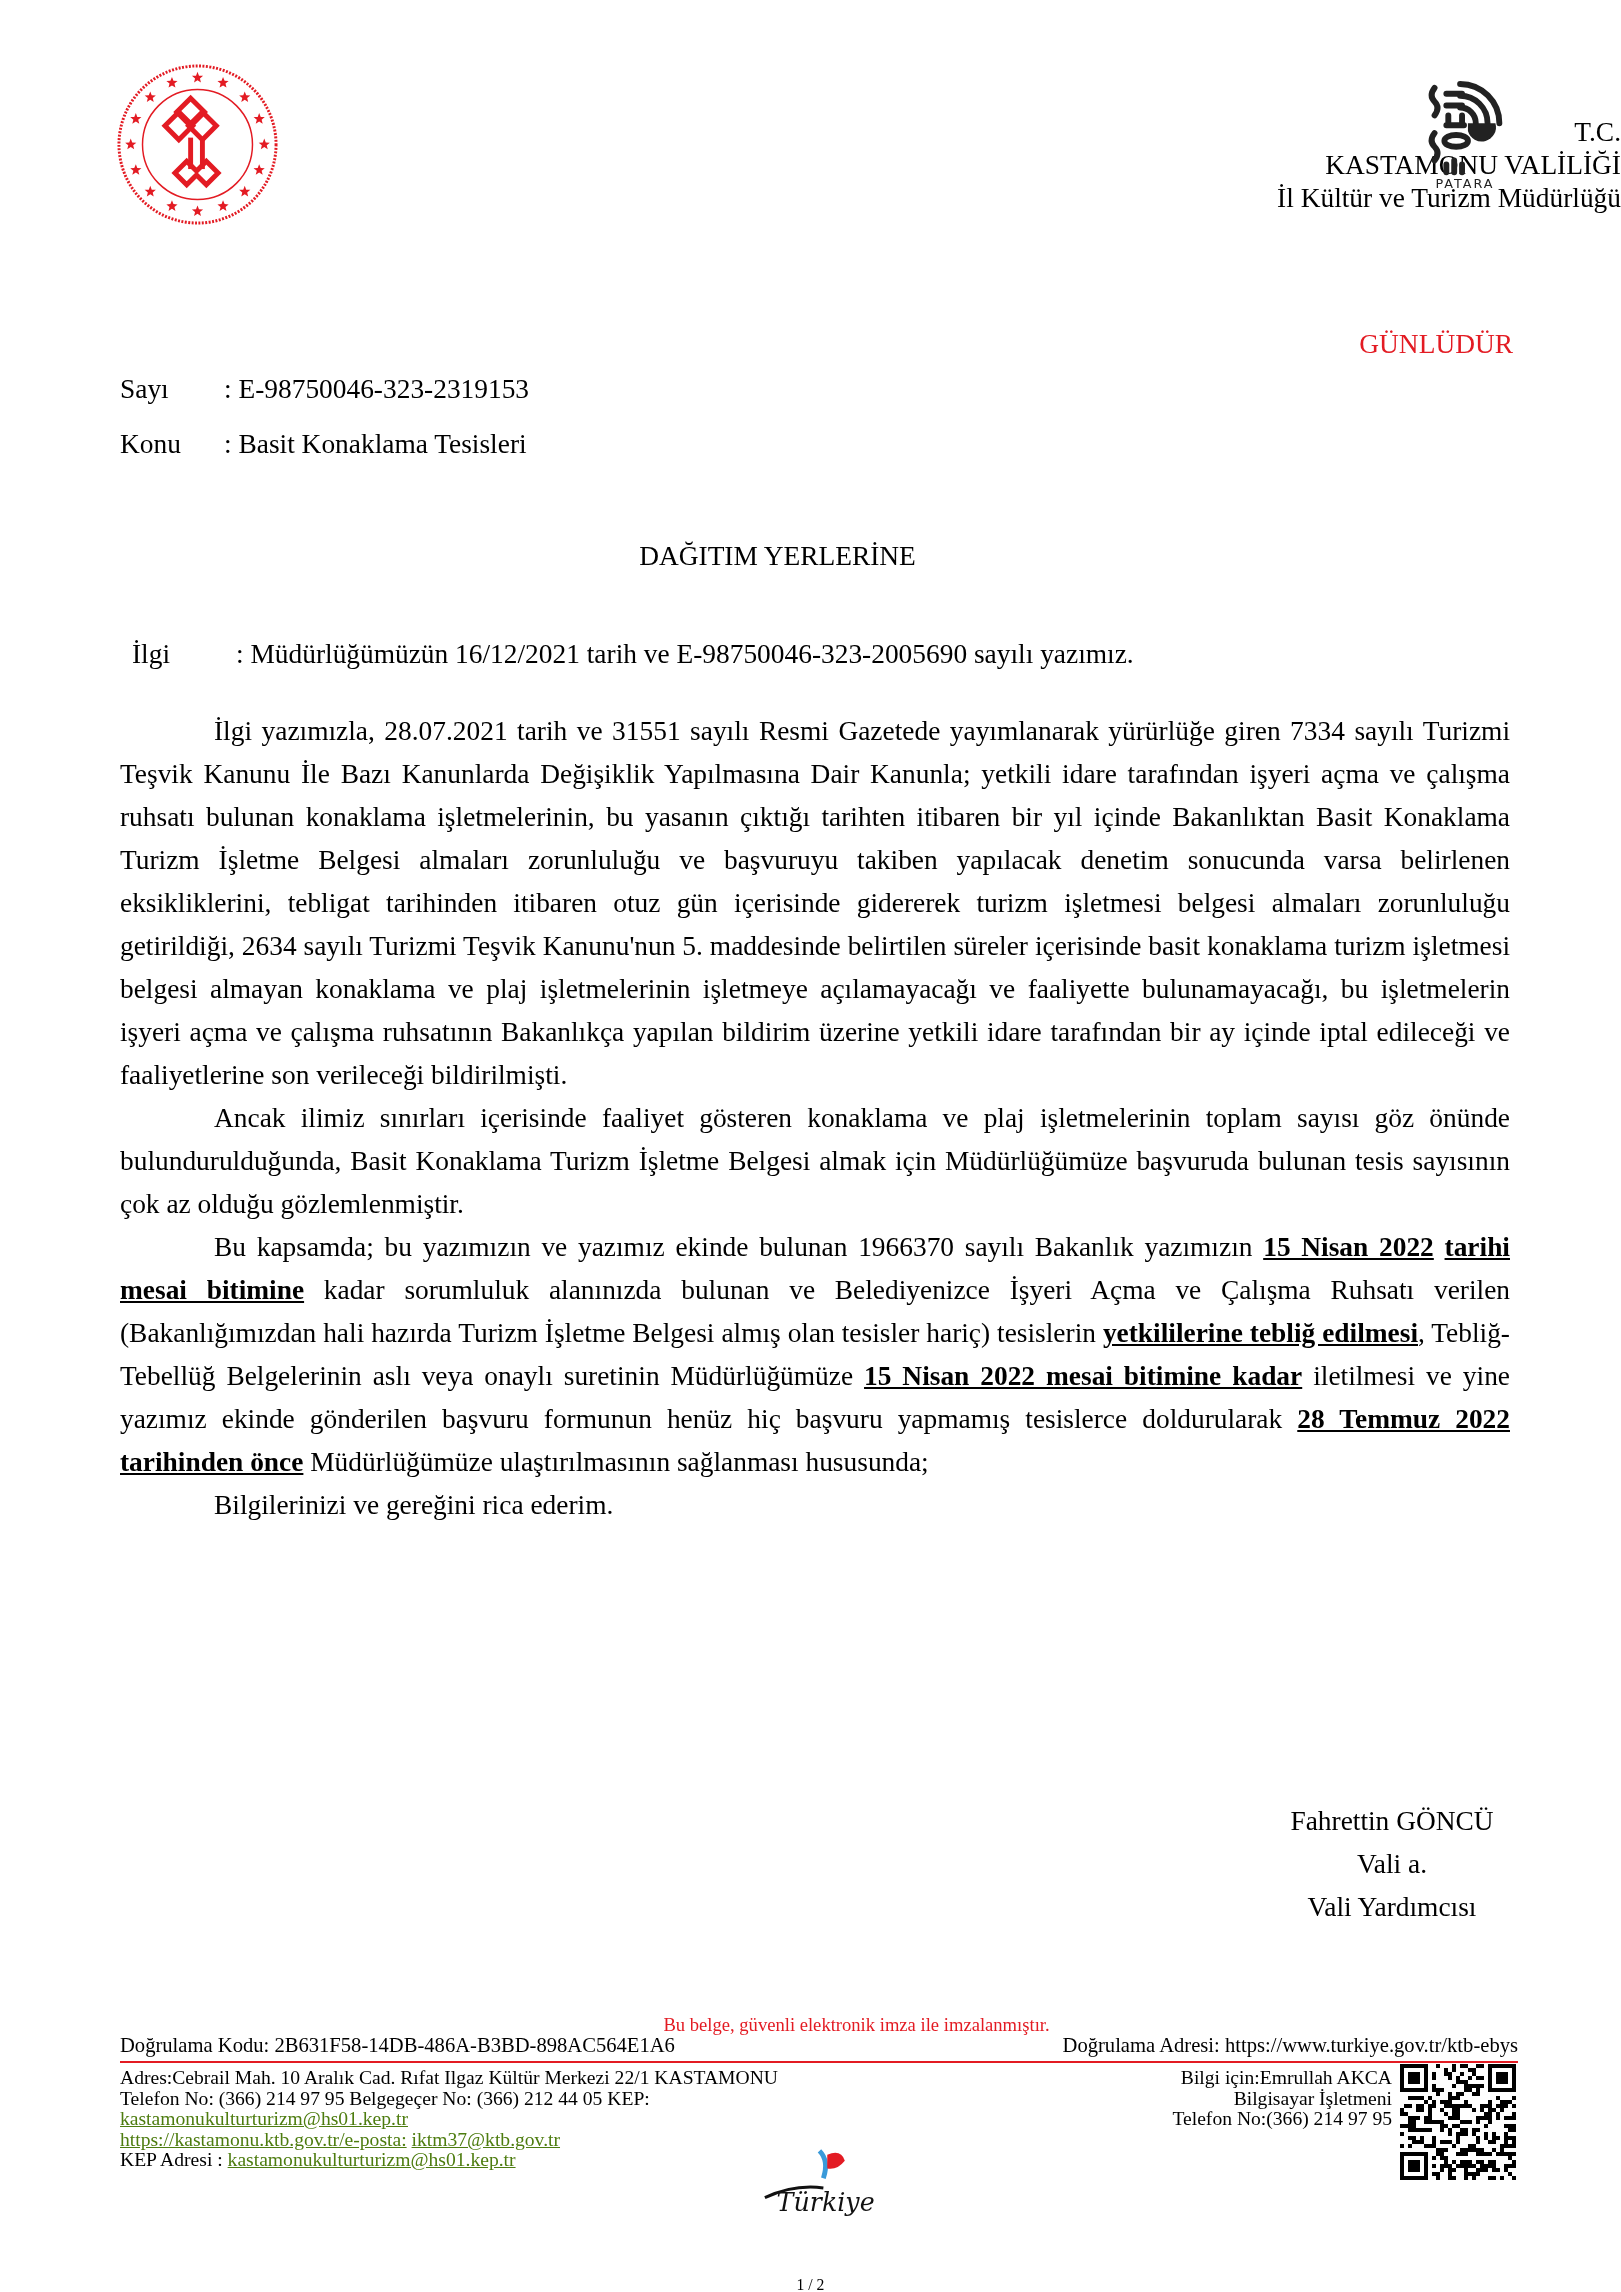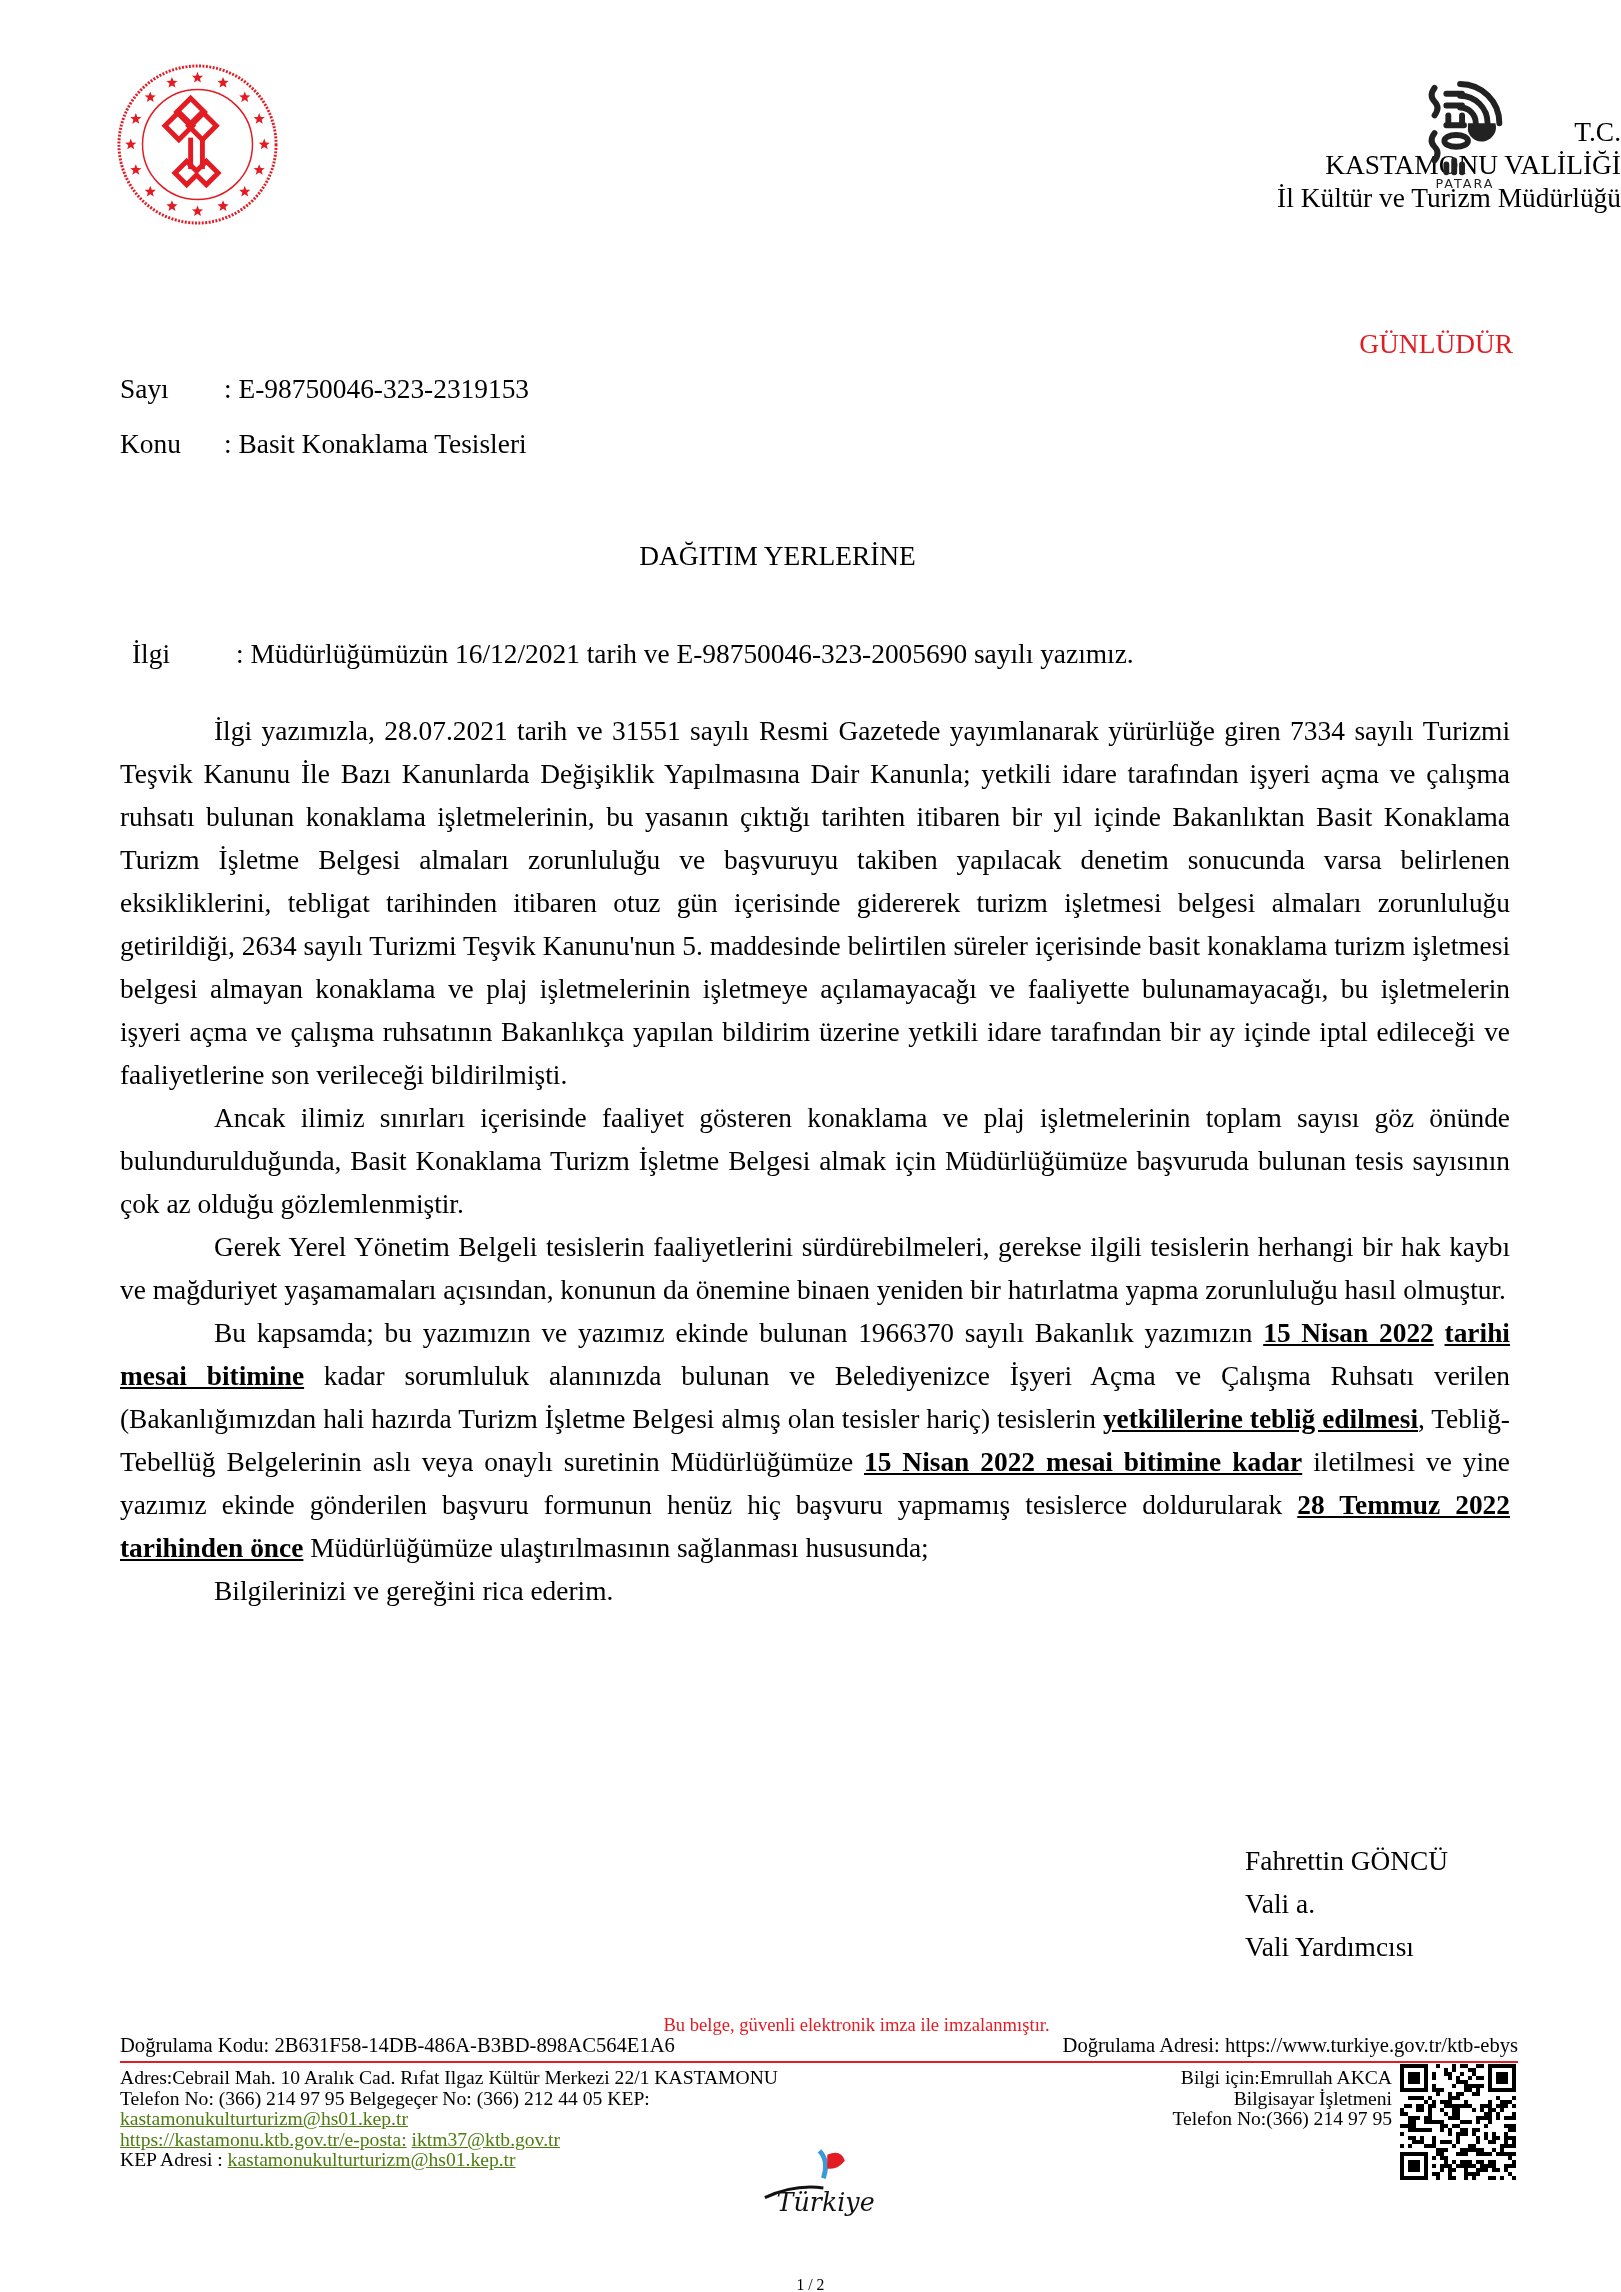--- a/index.html
+++ b/index.html
@@ -11,21 +11,21 @@
   .header { left: 0; width: 1621px; top: 116px; text-align: right; font-size: 27.4px; line-height: 33px; }
   .urgent { right: 108px; top: 329px; font-size: 27.4px; color: #e31b23; }
   .meta { left: 120px; font-size: 27.4px; }
   .meta .lbl { display: inline-block; width: 104px; }
   .dist { left: 0; width: 1555px; top: 541px; text-align: center; font-size: 27.4px; }
   .ilgi { left: 132px; top: 639px; font-size: 27.4px; }
   .ilgi .lbl { display: inline-block; width: 104px; }
   .body { left: 120px; width: 1390px; top: 710px; font-size: 27.4px; line-height: 43px; text-align: justify; }
   .body p { margin: 0; text-indent: 94px; }
   .body b { font-weight: bold; text-decoration: underline; }
-  .sign { left: 1245px; width: 294px; top: 1800px; text-align: left; font-size: 27.4px; line-height: 43px; margin-top: 40px; }
+  .sign { left: 1245px; width: 294px; top: 1800px; text-align: center; font-size: 27.4px; line-height: 43px; }
   .notice { left: 0; width: 1621px; top: 2014px; text-align: center; font-size: 18.6px; color: #e31b23; margin-left: 46px; }
   .verify { left: 120px; width: 1398px; top: 2034px; font-size: 20.6px; display: flex; justify-content: space-between;
             border-bottom: 2px solid #e31b23; padding-bottom: 3.9px; }
   .addr { left: 120px; top: 2068px; font-size: 19.6px; line-height: 20.6px; }
   .addr a { color: #4d7c0f; text-decoration: underline; }
   .info { right: 229px; top: 2068px; font-size: 19.6px; line-height: 20.6px; text-align: right; }
   .qr { left: 1400px; top: 2064px; width: 116px; height: 116px; }
   .turkiye { left: 755px; top: 2147px; width: 127px; height: 78px; }
   .page { left: 0; width: 1621px; top: 2276px; text-align: center; font-size: 15.7px; }
 </style>
@@ -99,21 +99,20 @@
 
 <div class="abs dist">DAĞITIM YERLERİNE</div>
 
 <div class="abs ilgi">
   <span class="lbl">İlgi</span><span>: Müdürlüğümüzün 16/12/2021 tarih ve E-98750046-323-2005690 sayılı yazımız.</span>
 </div>
 
 <div class="abs body">
   <p>İlgi yazımızla, 28.07.2021 tarih ve 31551 sayılı Resmi Gazetede yayımlanarak yürürlüğe giren 7334 sayılı Turizmi Teşvik Kanunu İle Bazı Kanunlarda Değişiklik Yapılmasına Dair Kanunla; yetkili idare tarafından işyeri açma ve çalışma ruhsatı bulunan konaklama işletmelerinin, bu yasanın çıktığı tarihten itibaren bir yıl içinde Bakanlıktan Basit Konaklama Turizm İşletme Belgesi almaları zorunluluğu ve başvuruyu takiben yapılacak denetim sonucunda varsa belirlenen eksikliklerini, tebligat tarihinden itibaren otuz gün içerisinde gidererek turizm işletmesi belgesi almaları zorunluluğu getirildiği, 2634 sayılı Turizmi Teşvik Kanunu'nun 5. maddesinde belirtilen süreler içerisinde basit konaklama turizm işletmesi belgesi almayan konaklama ve plaj işletmelerinin işletmeye açılamayacağı ve faaliyette bulunamayacağı, bu işletmelerin işyeri açma ve çalışma ruhsatının Bakanlıkça yapılan bildirim üzerine yetkili idare tarafından bir ay içinde iptal edileceği ve faaliyetlerine son verileceği bildirilmişti.</p>
   <p>Ancak ilimiz sınırları içerisinde faaliyet gösteren konaklama ve plaj işletmelerinin toplam sayısı göz önünde bulundurulduğunda, Basit Konaklama Turizm İşletme Belgesi almak için Müdürlüğümüze başvuruda bulunan tesis sayısının çok az olduğu gözlemlenmiştir.</p>
-  <p>Gerek Yerel Yönetim Belgeli tesislerin faaliyetlerini sürdürebilmeleri, gerekse ilgili tesislerin herhangi bir hak kaybı ve mağduriyet yaşamamaları açısından, konunun da önemine binaen yeniden bir hatırlatma yapma zorunluluğu hasıl olmuştur.</p>
   <p><span>Bu kapsamda; bu yazımızın ve yazımız ekinde bulunan 1966370 sayılı Bakanlık yazımızın </span><b>15 Nisan 2022</b><span> </span><b>tarihi mesai bitimine</b><span> kadar sorumluluk alanınızda bulunan ve Belediyenizce İşyeri Açma ve Çalışma Ruhsatı verilen (Bakanlığımızdan hali hazırda Turizm İşletme Belgesi almış olan tesisler hariç) tesislerin </span><b>yetkililerine tebliğ edilmesi</b><span>, Tebliğ-Tebellüğ Belgelerinin aslı veya onaylı suretinin Müdürlüğümüze </span><b>15 Nisan 2022 mesai bitimine kadar</b><span> iletilmesi ve yine yazımız ekinde gönderilen başvuru formunun henüz hiç başvuru yapmamış tesislerce doldurularak </span><b>28 Temmuz 2022 tarihinden önce</b><span> Müdürlüğümüze ulaştırılmasının sağlanması hususunda;</span></p>
   <p>Bilgilerinizi ve gereğini rica ederim.</p>
 </div>
 
 <div class="abs sign">
   <div>Fahrettin GÖNCÜ</div>
   <div>Vali a.</div>
   <div>Vali Yardımcısı</div>
 </div>
 

